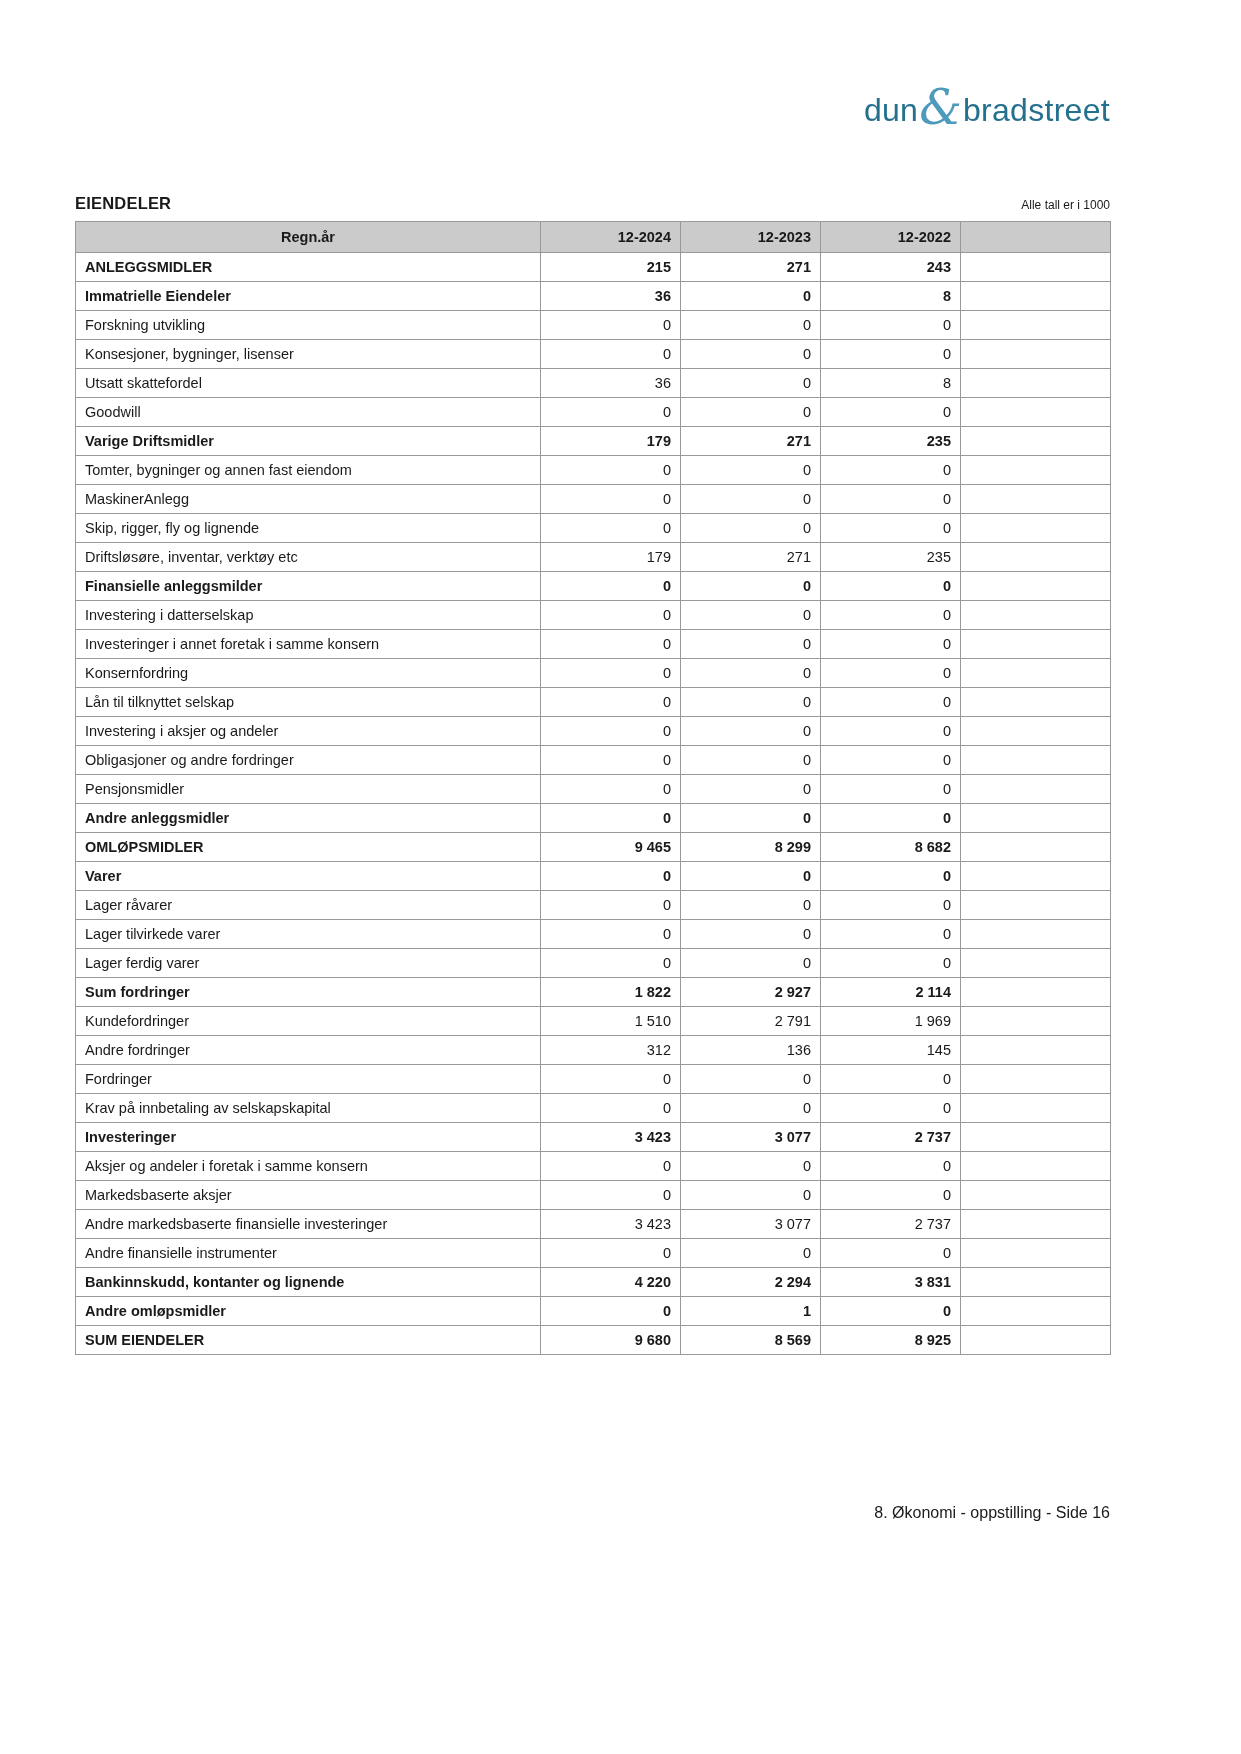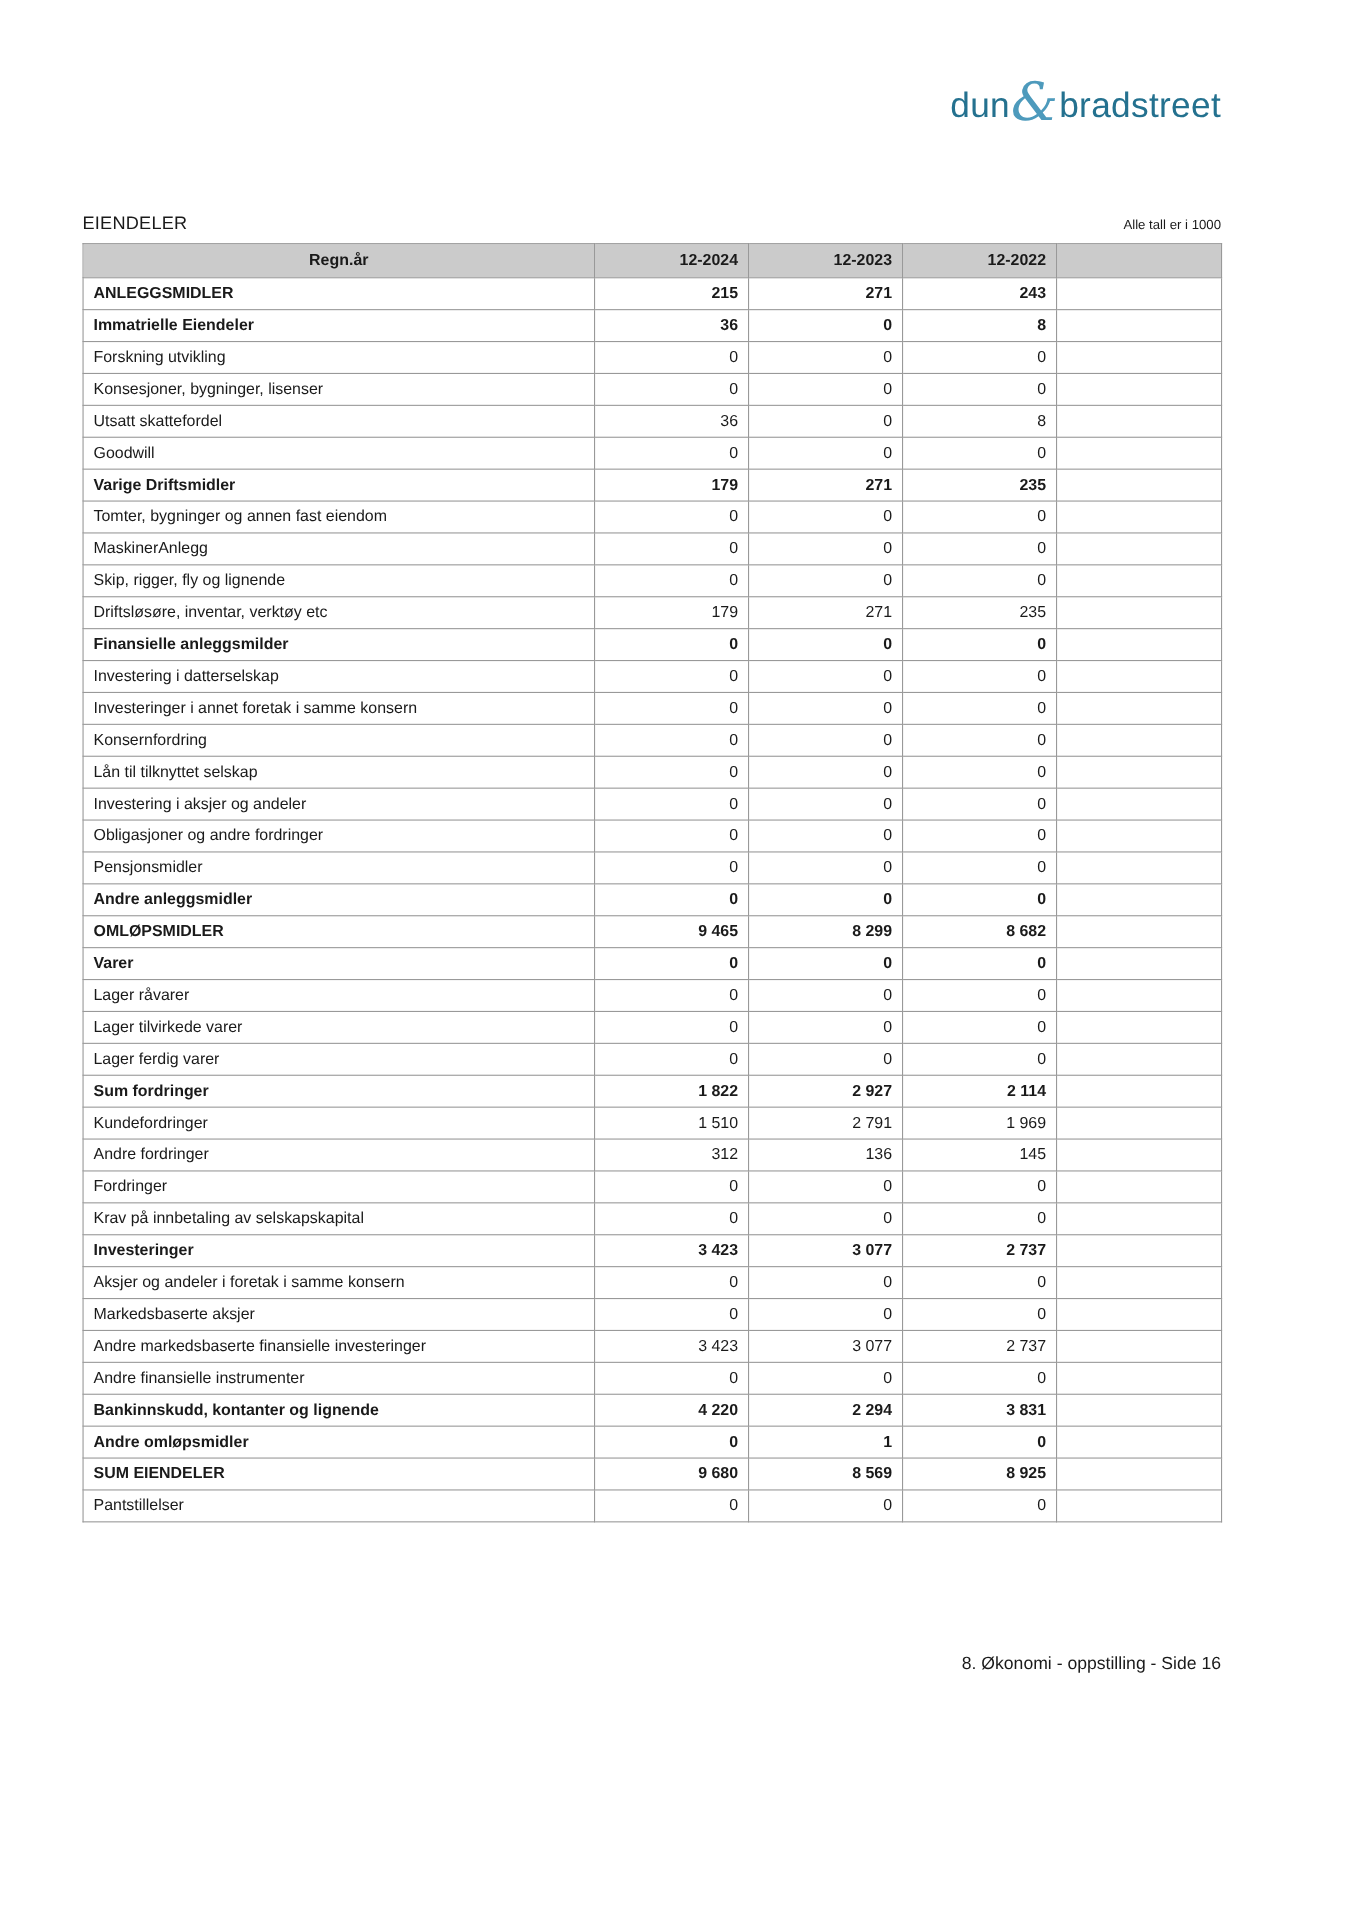--- a/index.html
+++ b/index.html
@@ -15,34 +15,34 @@
     background:#ffffff;
     font-family:"Liberation Sans",sans-serif;
     color:var(--text);
     position:relative;
     overflow:hidden;
   }
   .page{position:absolute;inset:0;}
 
   
   .logo{
-    position:absolute;top:66px;right:131px;
+    position:absolute;top:80px;right:131px;
     display:flex;align-items:baseline;line-height:1;
   }
   .logo .word{font-size:32px;color:var(--logo-primary);letter-spacing:.3px;}
   .logo .amp{
     font-size:48px;color:var(--logo-amp);
     font-family:"DejaVu Serif",serif;font-style:italic;
     margin:0 1px;position:relative;top:3px;
   }
 
   
   .content{position:absolute;left:75px;top:194px;width:1035px;}
   .caption{display:flex;justify-content:space-between;align-items:baseline;margin:0 0 8px 0;}
-  .caption .title{font-size:16.5px;font-weight:normal;letter-spacing:.2px;}
+  .caption .title{font-size:16.5px;font-weight:bold;letter-spacing:.2px;}
   .caption .note{font-size:12px;}
 
   
   table.fin-table{border-collapse:collapse;table-layout:fixed;width:1035px;}
   .fin-table col.c-label{width:465px;}
   .fin-table col.c-num{width:140px;}
   .fin-table col.c-spacer{width:150px;}
   .fin-table th,.fin-table td{
     border:1px solid var(--table-border);
     font-size:14.5px;
@@ -362,26 +362,19 @@
             <td class="num">0</td>
             <td class="spacer"></td>
           </tr>
           <tr class="bold">
             <td class="label">SUM EIENDELER</td>
             <td class="num">9 680</td>
             <td class="num">8 569</td>
             <td class="num">8 925</td>
             <td class="spacer"></td>
           </tr>
-          <tr>
-            <td class="label">Pantstillelser</td>
-            <td class="num">0</td>
-            <td class="num">0</td>
-            <td class="num">0</td>
-            <td class="spacer"></td>
-          </tr>
         </tbody>
     </table>
   </div>
 
   <div class="footer">8. Økonomi - oppstilling - Side 16</div>
 
 </div>
 
 </body></html>

